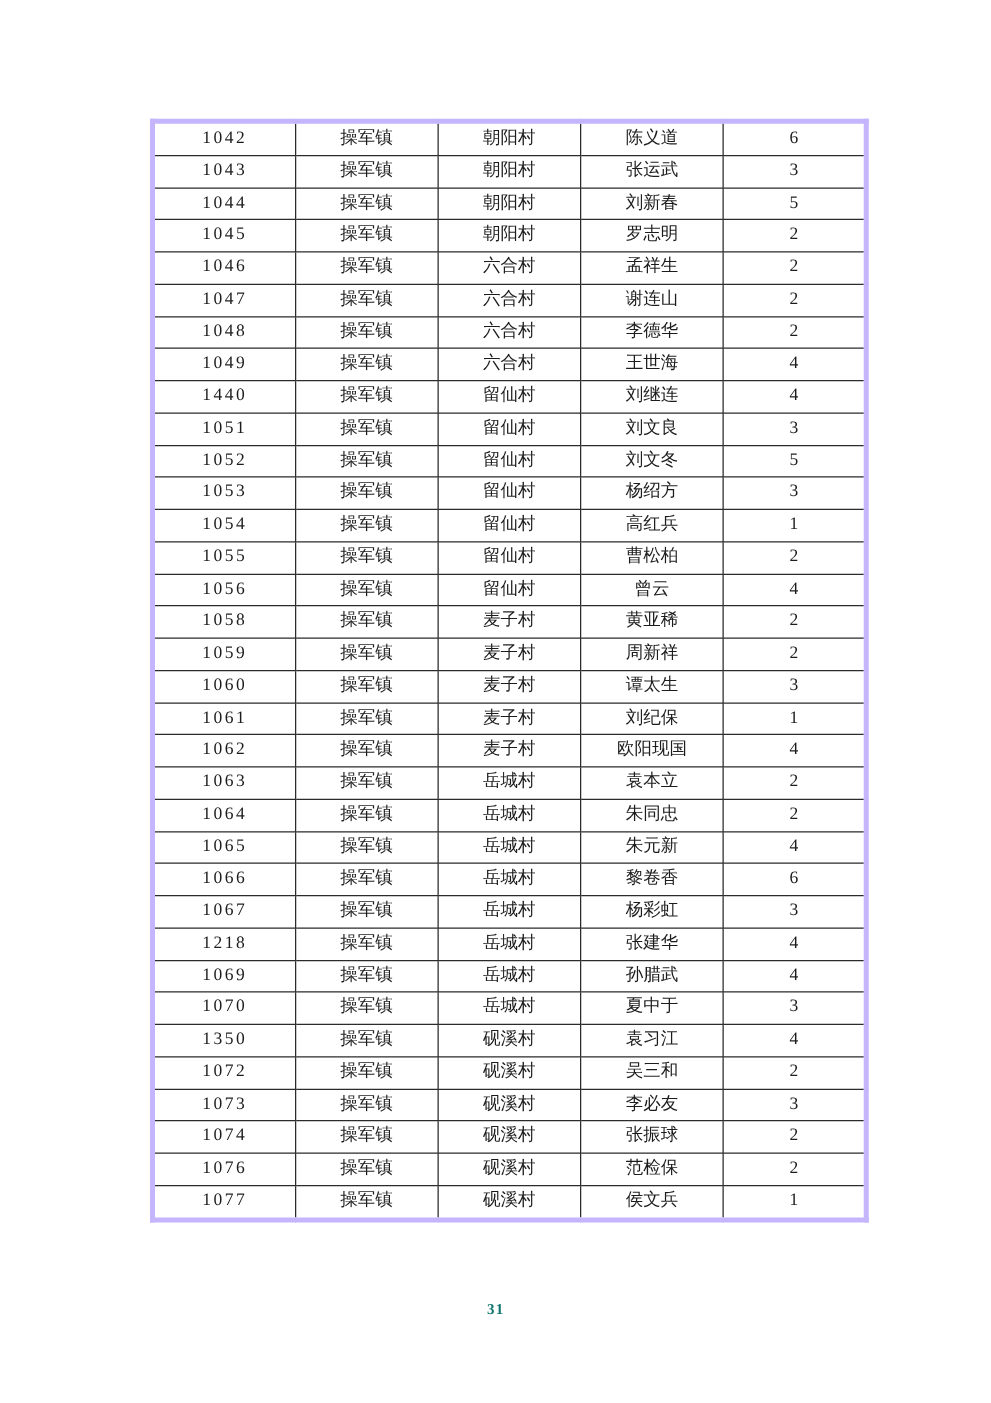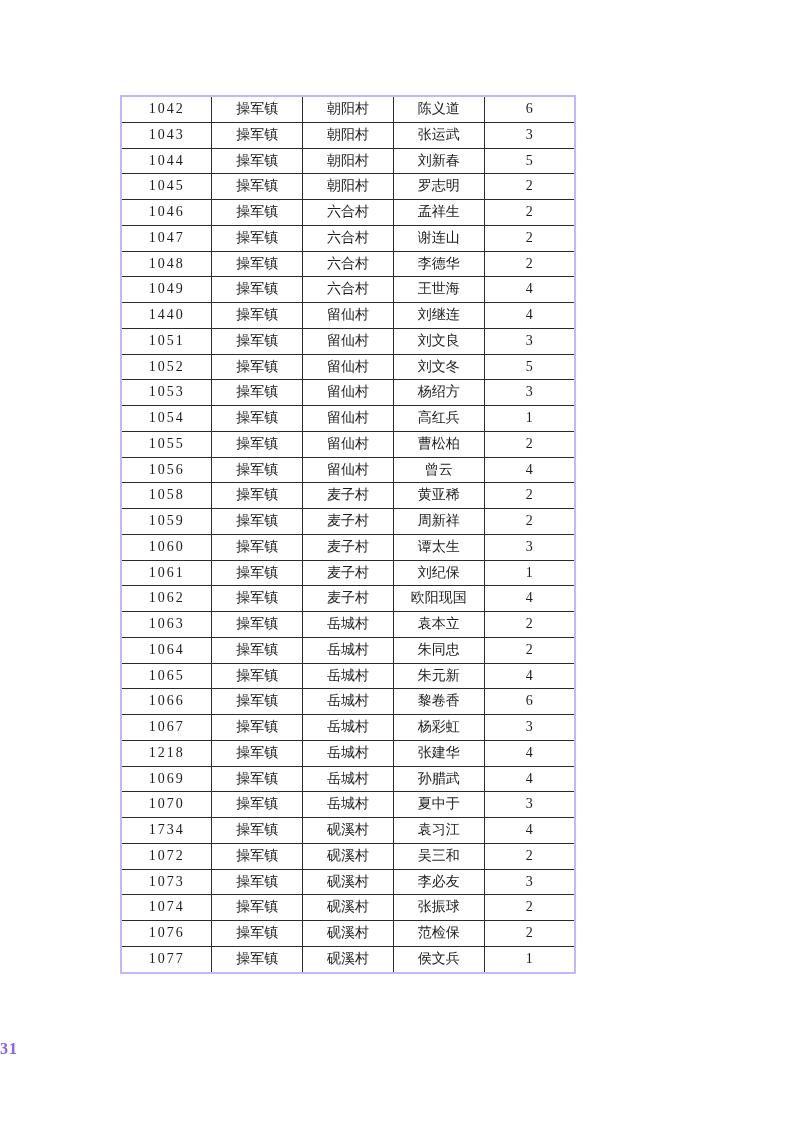--- a/index.html
+++ b/index.html
@@ -17,24 +17,24 @@
   }
   .page {
     position: absolute;
     inset: 0;
     background: #ffffff;
   }
   table.roster {
     position: absolute;
     left: 120px;
     top: 95px;
-    width: 456px;
+    width: 575px;
     border-collapse: collapse;
     table-layout: fixed;
-    border: 2px solid #c4b5fd;
+    border: 4px solid #c4b5fd;
   }
   table.roster col { width: 20%; }
   table.roster td {
     border: 1px solid #2b2b2b;
     height: 24.75px;
     padding: 0;
     text-align: center;
     vertical-align: middle;
     font-size: 14px;
     line-height: 24.75px;
@@ -44,24 +44,25 @@
   }
   table.roster td.col-serial {
     letter-spacing: 2px;
     font-family: "Liberation Serif", serif;
   }
   .page-number {
     position: absolute;
     top: 1040px;
     left: 0;
     right: 0;
-    font-size: 16px;
+    text-align: center;
+    font-size: 12px;
     font-weight: bold;
     font-family: "Liberation Serif", serif;
-    color: #8b5cf6;
+    color: #0f766e;
     letter-spacing: 1px;
   }
 </style>
 </head>
 <body>
 
 <div class="page">
 
   <table class="roster">
     <colgroup>
@@ -262,21 +263,21 @@
           <td>4</td>
         </tr>
         <tr>
           <td class="col-serial">1070</td>
           <td>操军镇</td>
           <td>岳城村</td>
           <td>夏中于</td>
           <td>3</td>
         </tr>
         <tr>
-          <td class="col-serial">1734</td>
+          <td class="col-serial">1350</td>
           <td>操军镇</td>
           <td>砚溪村</td>
           <td>袁习江</td>
           <td>4</td>
         </tr>
         <tr>
           <td class="col-serial">1072</td>
           <td>操军镇</td>
           <td>砚溪村</td>
           <td>吴三和</td>

